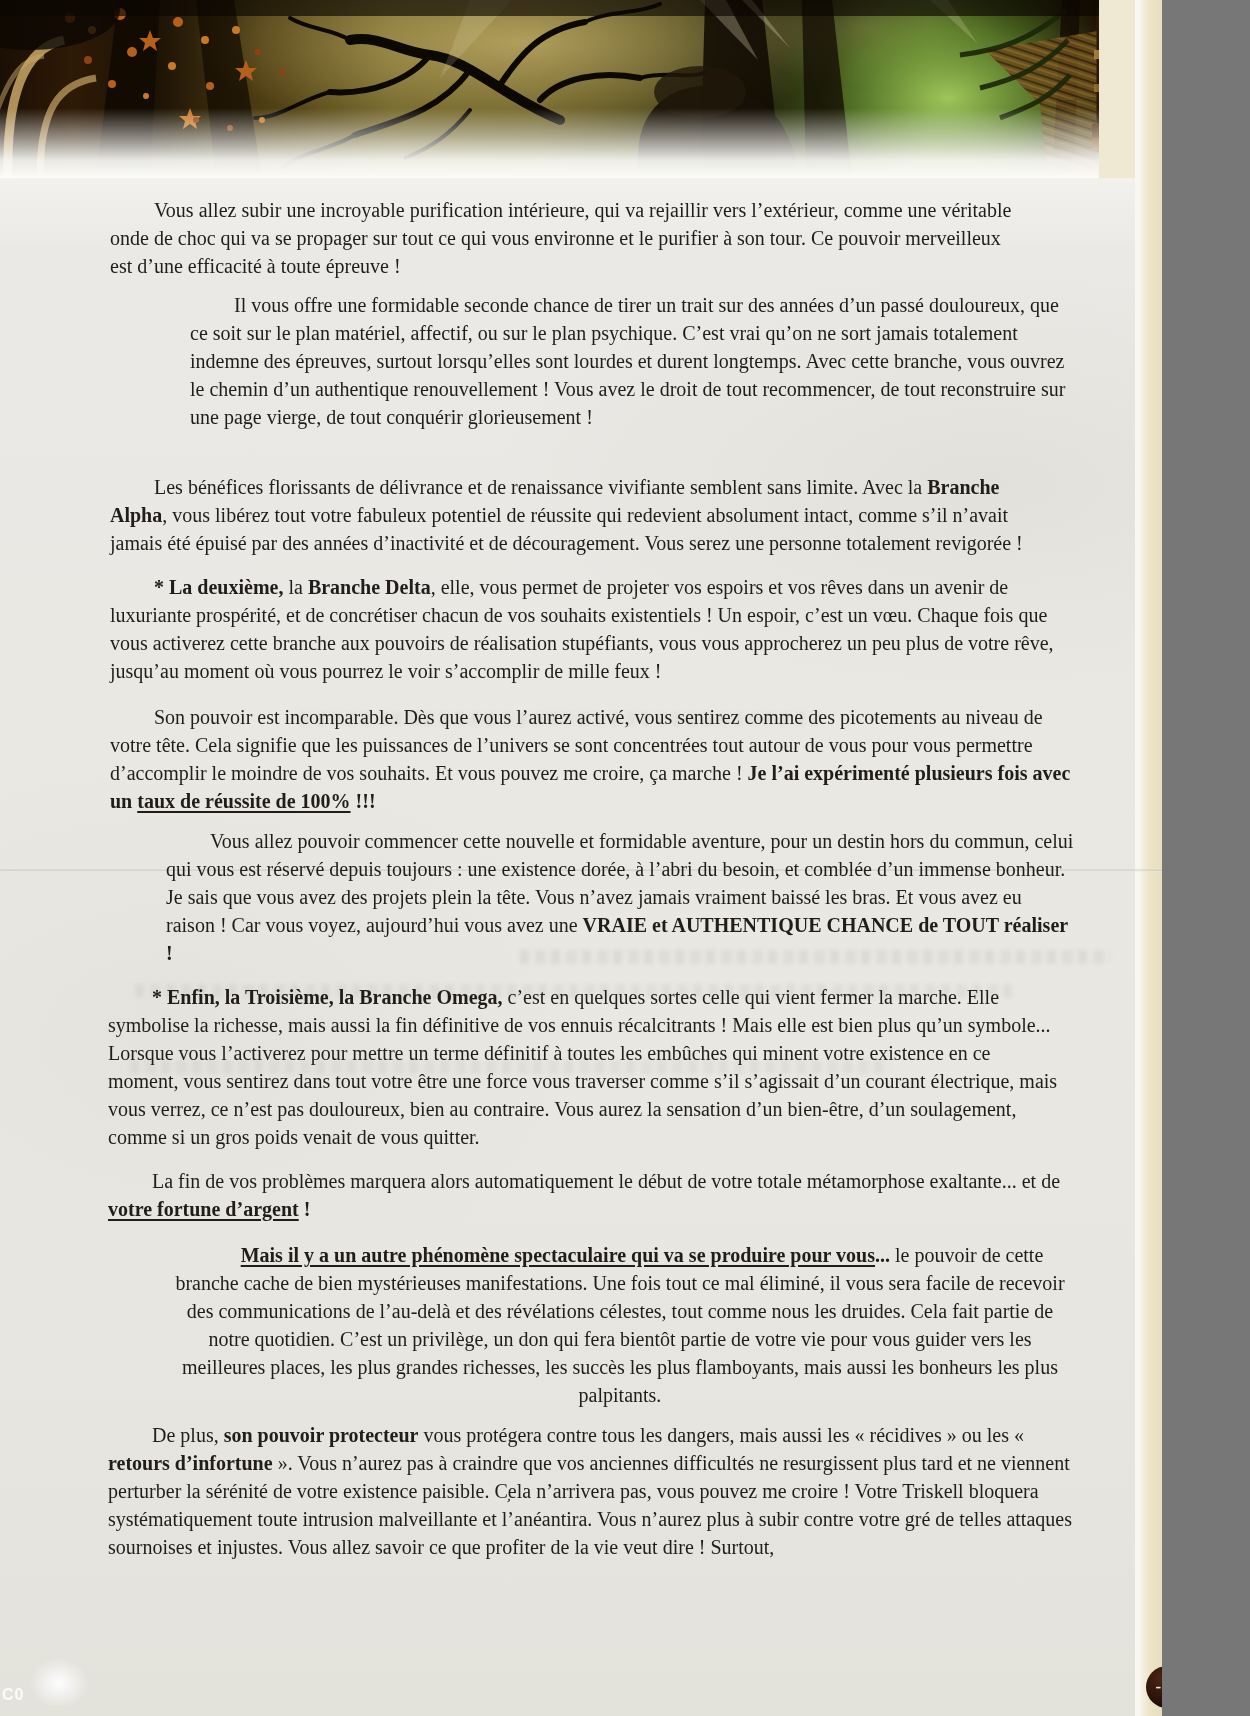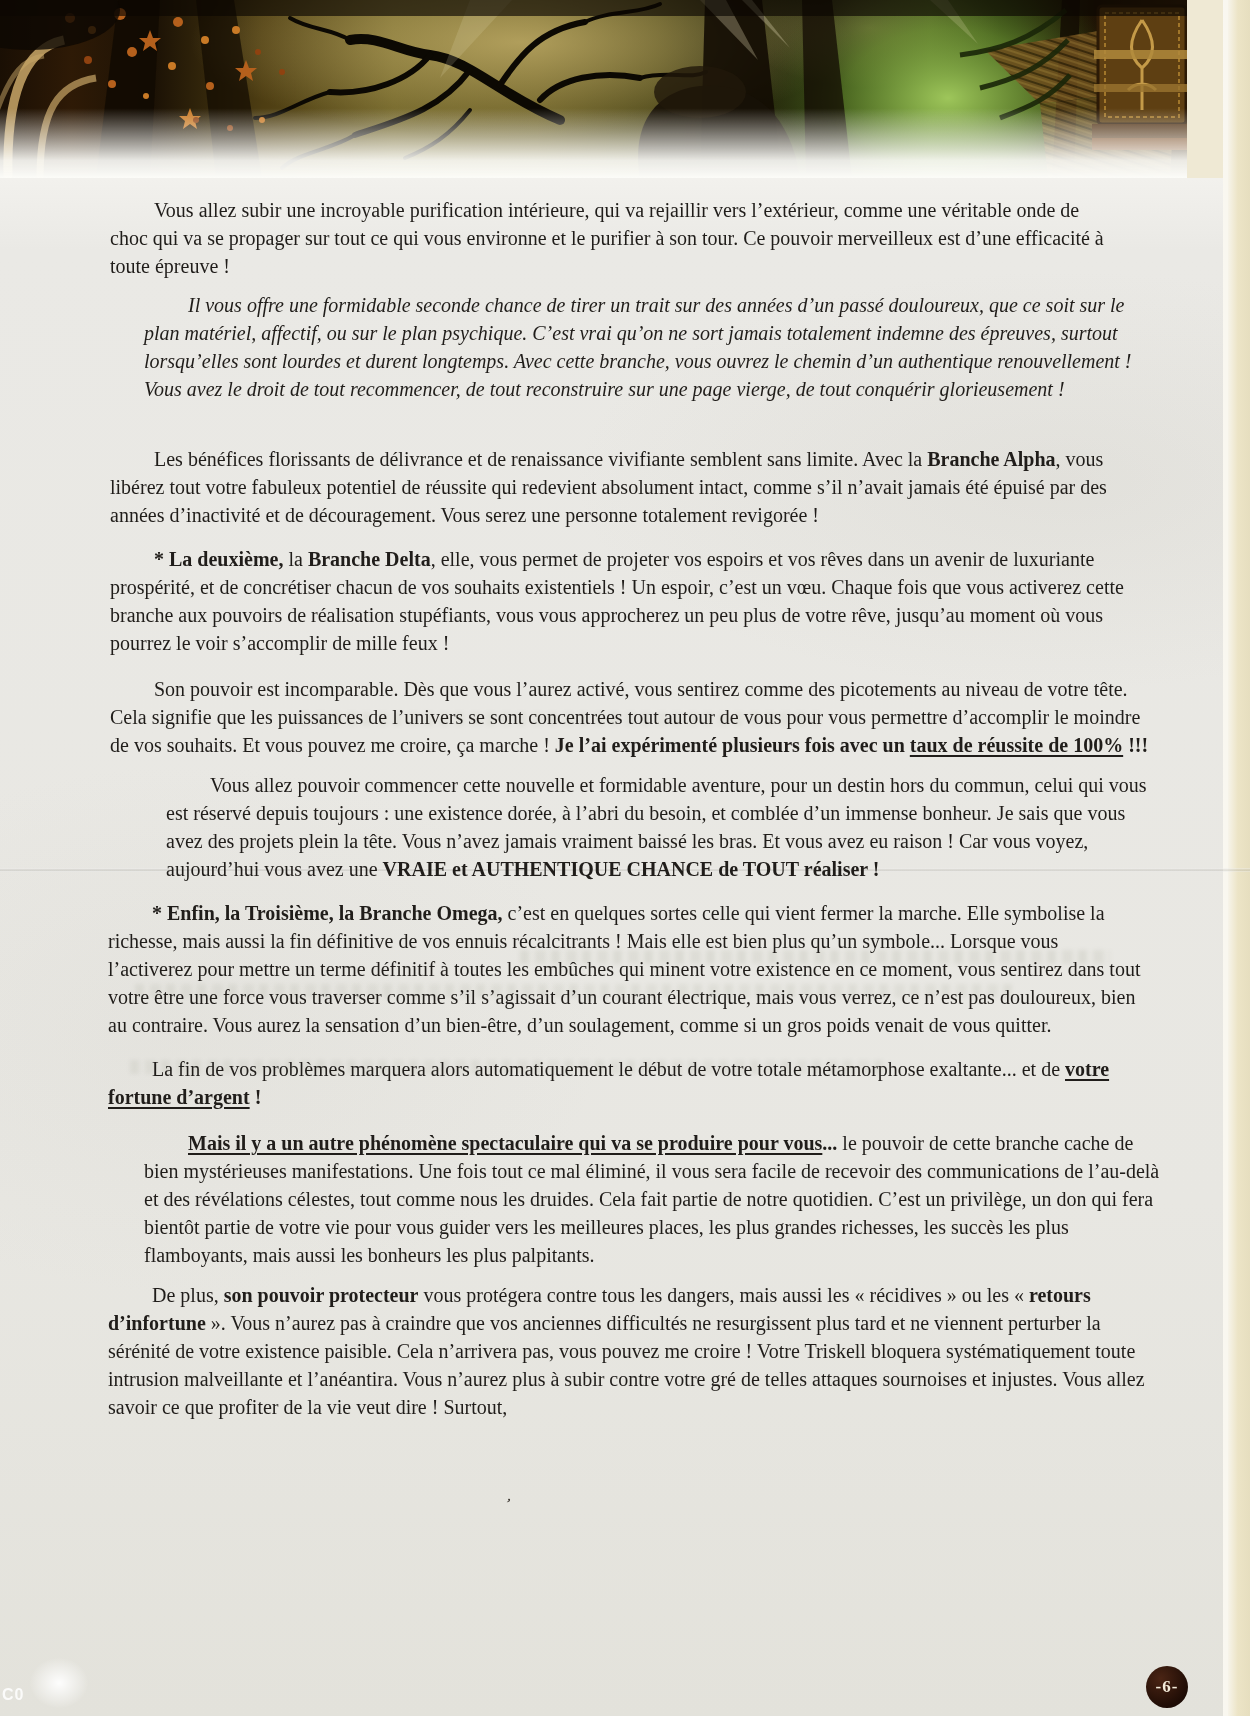--- a/index.html
+++ b/index.html
@@ -1,17 +1,17 @@
 <!DOCTYPE html>
 <html><head>
 <meta charset="utf-8">
 <style>
   html,body{margin:0;padding:0;background:#777;}
   .page{
-    position:relative;width:1250px;height:1716px;overflow:hidden;
+    position:relative;width:1162px;height:1716px;overflow:hidden;
     font-family:"Liberation Serif","DejaVu Serif",serif;color:#201d1a;
     background-image:
       radial-gradient(700px 300px at 85% 28%, rgba(190,188,178,.18), transparent 70%),
       radial-gradient(600px 380px at 15% 60%, rgba(202,200,192,.15), transparent 70%),
       linear-gradient(180deg,#fdfdfa 0px,#f3f2ee 170px,#eae9e5 250px,#e8e7e2 70%,#e3e2db 100%);
   }
   
   .header-art{position:absolute;left:0;top:0;width:1192px;height:178px;}
   .header-art svg{display:block;}
   
@@ -29,29 +29,29 @@
   .smudge-1{left:520px;top:950px;width:590px;}
   .smudge-2{left:135px;top:984px;width:880px;opacity:.42;}
   .smudge-3{left:130px;top:1060px;width:760px;opacity:.4;}
   .smudge-4{left:300px;top:712px;width:520px;opacity:.28;}
   
   .doc-body{position:absolute;left:108px;right:88px;top:196px;font-size:20px;line-height:28px;}
   .para{margin:0;text-indent:44px;text-align:left;}
   .para .b{font-weight:bold;}
   .para .u{text-decoration:underline;text-decoration-thickness:2px;text-underline-offset:3px;}
   .para-1{margin:0 48px 0 2px;}
-  .para-2{margin:11px 0 0 36px;font-style:italic;}
+  .para-2{margin:11px 0 0 82px;}
   .para-3{margin:42px 38px 0 2px;}
   .para-4{margin:16px 0 0 2px;}
   .para-5{margin:18px 0 0 2px;}
   .para-6{margin:12px 0 0 58px;}
   .para-7{margin:16px 30px 0 0;}
   .para-8{margin:16px 16px 0 0;}
   .para-9{margin:16px 0 16px 0;}
-  .para-10{margin:18px 0 0 36px;}
+  .para-10{margin:18px 0 0 58px;text-align:center;}
   .para-11{margin:12px 0 0 0;}
   
   .page-number{position:absolute;left:1146px;top:1666px;width:42px;height:42px;border-radius:50%;
     background:radial-gradient(circle at 35% 30%, #4a2414, #1e0c05 72%);
     display:flex;align-items:center;justify-content:center;
     color:#f3ead9;font-weight:bold;font-size:17px;letter-spacing:1px;}
   
   .corner-mark{position:absolute;left:2px;top:1686px;color:rgba(255,255,255,.85);
     font-family:"Liberation Sans","DejaVu Sans",sans-serif;font-weight:bold;font-size:16px;letter-spacing:1px;}
   .blob{position:absolute;left:30px;top:1658px;width:58px;height:50px;border-radius:50%;

